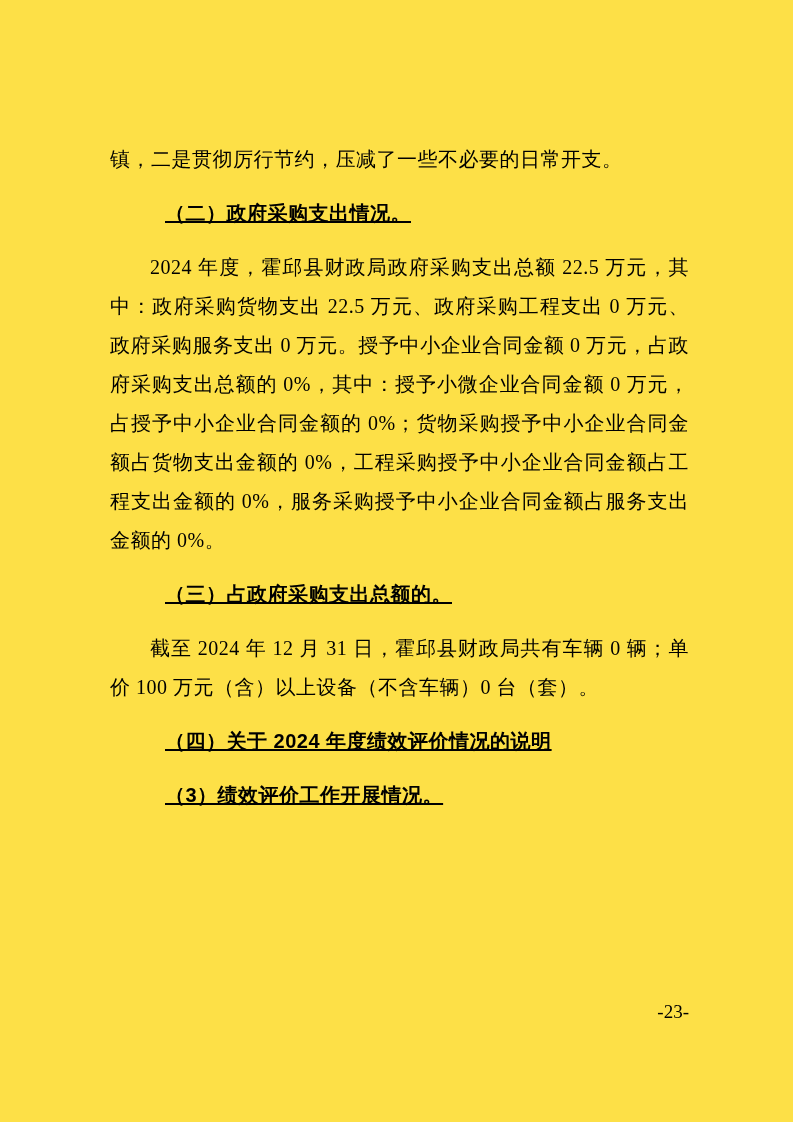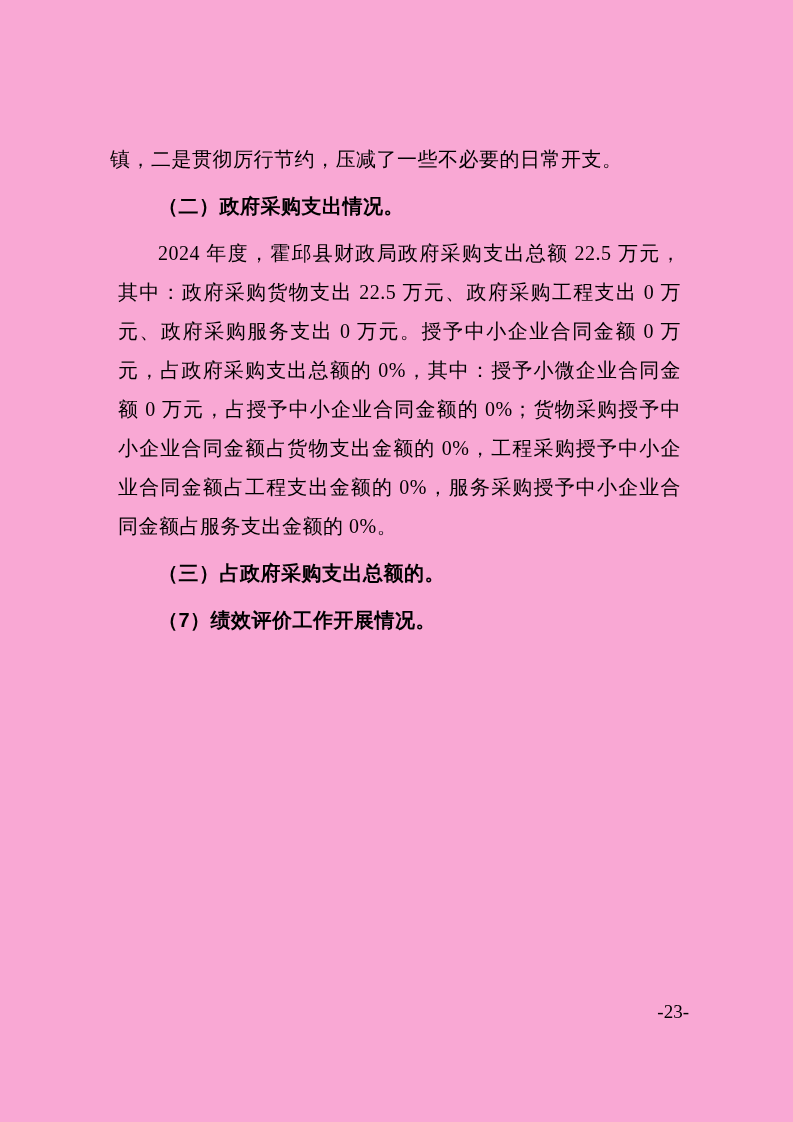--- a/index.html
+++ b/index.html
@@ -13,43 +13,44 @@
     position: relative;
     overflow: hidden;
     font-family: "Liberation Serif", "DejaVu Serif", serif;
     color: #000000;
   }
   .page {
     position: absolute;
     top: 0; left: 0;
     width: 793px;
     height: 1122px;
-    background: #f9a8d4;
+    background: #fde047;
     box-sizing: border-box;
     padding: 140px 104px 0 110px;
   }
   .content {
     font-size: 20px;
     line-height: 39px;
     text-align: justify;
     letter-spacing: 0.5px;
   }
   .para {
-    margin: 8px;
+    margin: 0;
     text-indent: 2em;
   }
   .para-noindent {
     margin: 0;
     text-indent: 0;
   }
   .heading {
-    margin: 8px;
+    margin: 15px;
     text-indent: 2em;
     font-weight: bold;
     font-family: "Liberation Sans", "DejaVu Sans", sans-serif;
+    text-decoration: underline;
   }
   .page-number {
     position: absolute;
     top: 1000px;
     right: 104px;
     font-size: 19px;
     line-height: 24px;
     font-family: "Liberation Serif", "DejaVu Serif", serif;
     color: #000000;
     text-align: right;
@@ -57,17 +58,19 @@
 </style>
 </head>
 <body>
 
 <div class="page">
   <div class="content">
     <p class="para-noindent">镇，二是贯彻厉行节约，压减了一些不必要的日常开支。</p>
     <p class="heading">（二）政府采购支出情况。</p>
     <p class="para">2024 年度，霍邱县财政局政府采购支出总额 22.5 万元，其中：政府采购货物支出 22.5 万元、政府采购工程支出 0 万元、政府采购服务支出 0 万元。授予中小企业合同金额 0 万元，占政府采购支出总额的 0%，其中：授予小微企业合同金额 0  万元，占授予中小企业合同金额的 0%；货物采购授予中小企业合同金额占货物支出金额的 0%，工程采购授予中小企业合同金额占工程支出金额的 0%，服务采购授予中小企业合同金额占服务支出金额的 0%。</p>
     <p class="heading">（三）占政府采购支出总额的。</p>
-    <p class="heading">（7）绩效评价工作开展情况。</p>
+    <p class="para">截至 2024 年 12 月 31 日，霍邱县财政局共有车辆 0 辆；单价 100 万元（含）以上设备（不含车辆）0 台（套）。</p>
+    <p class="heading">（四）关于 2024 年度绩效评价情况的说明</p>
+    <p class="heading">（3）绩效评价工作开展情况。</p>
   </div>
 </div>
 
 <div class="page-number">-23-</div>
 
 </body></html>

